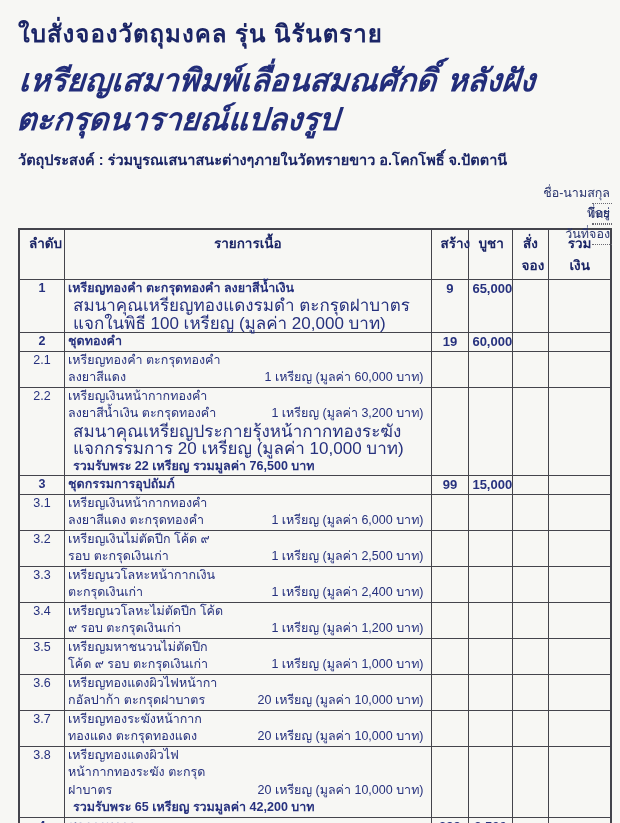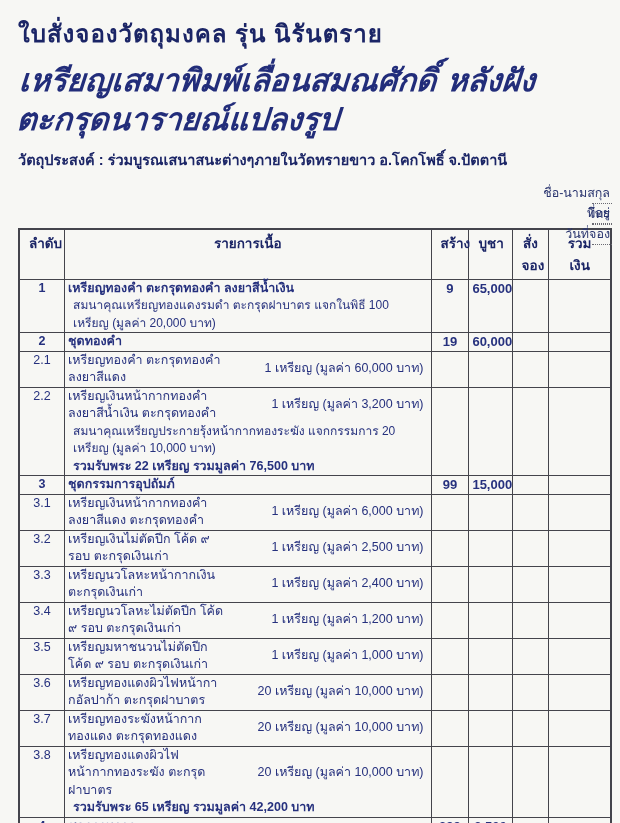--- a/index.html
+++ b/index.html
@@ -58,25 +58,25 @@
     font-size:13.5px;font-weight:bold;color:var(--navy-dark);
     padding:2px 9px 3px;text-align:center;
     border-bottom:1.5px solid var(--border);
   }
   td{font-size:12.5px;padding:0 3px;}
   td.num,td.made,td.price,td.order,td.total{text-align:center;}
   td.num{font-size:12.5px;padding-top:1px;}
   td.made,td.price{font-weight:bold;font-size:13px;padding-top:1px;}
   .b{font-weight:bold;}
   .line{
-    display:flex;justify-content:space-between;align-items:center;
+    display:flex;justify-content:space-between;align-items:flex-end;
     line-height:17.5px;min-height:17.5px;
   }
   .line .qty{white-space:nowrap;padding-right:4px;margin-left:40px;}
-  .line.note,.line.summary{padding-left:5px;font-size:12px;}
+  .line.note,.line.summary{padding-left:5px;font-size:17px;}
   .line.summary{font-weight:bold;font-size:12.5px;}
 </style>
 </head>
 <body>
 
 <div class="page">
 
   <div class="hdr">
     <div class="title">ใบสั่งจองวัตถุมงคล  รุ่น  นิรันตราย</div>
     <div class="subtitle">เหรียญเสมาพิมพ์เลื่อนสมณศักดิ์  หลังฝังตะกรุดนารายณ์แปลงรูป</div>

